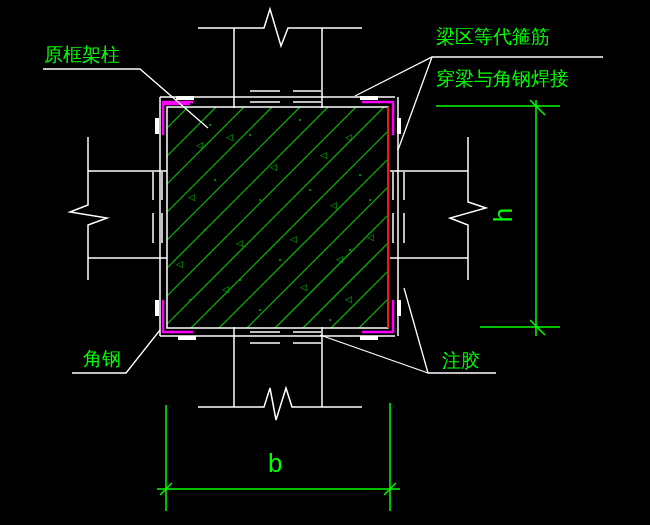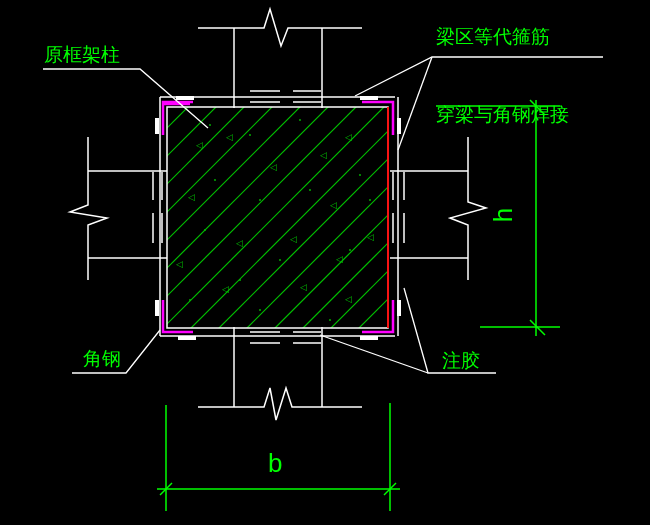--- a/index.html
+++ b/index.html
@@ -158,18 +158,18 @@
     <line x1="436" y1="106" x2="560" y2="106"></line>
     <line x1="480" y1="327" x2="560" y2="327"></line>
     <line x1="536" y1="100" x2="536" y2="336"></line>
     <line x1="530" y1="100" x2="545" y2="115"></line>
     <line x1="530" y1="320" x2="545" y2="335"></line>
   </g>
 </svg>
 
   <div class="lbl" style="left:44px;top:44px;">原框架柱</div>
   <div class="lbl" style="left:436px;top:26px;">梁区等代箍筋</div>
-  <div class="lbl" style="left:436px;top:68px;margin-top:36px;">穿梁与角钢焊接</div>
+  <div class="lbl" style="left:436px;top:68px;">穿梁与角钢焊接</div>
   <div class="lbl" style="left:83px;top:348px;">角钢</div>
   <div class="lbl" style="left:442px;top:350px;">注胶</div>
   <div class="dim" style="left:268px;top:450px;">b</div>
   <div class="dim" style="left:496px;top:202px;transform:rotate(-90deg);transform-origin:center;">h</div>
 </div>
 
 </body></html>

